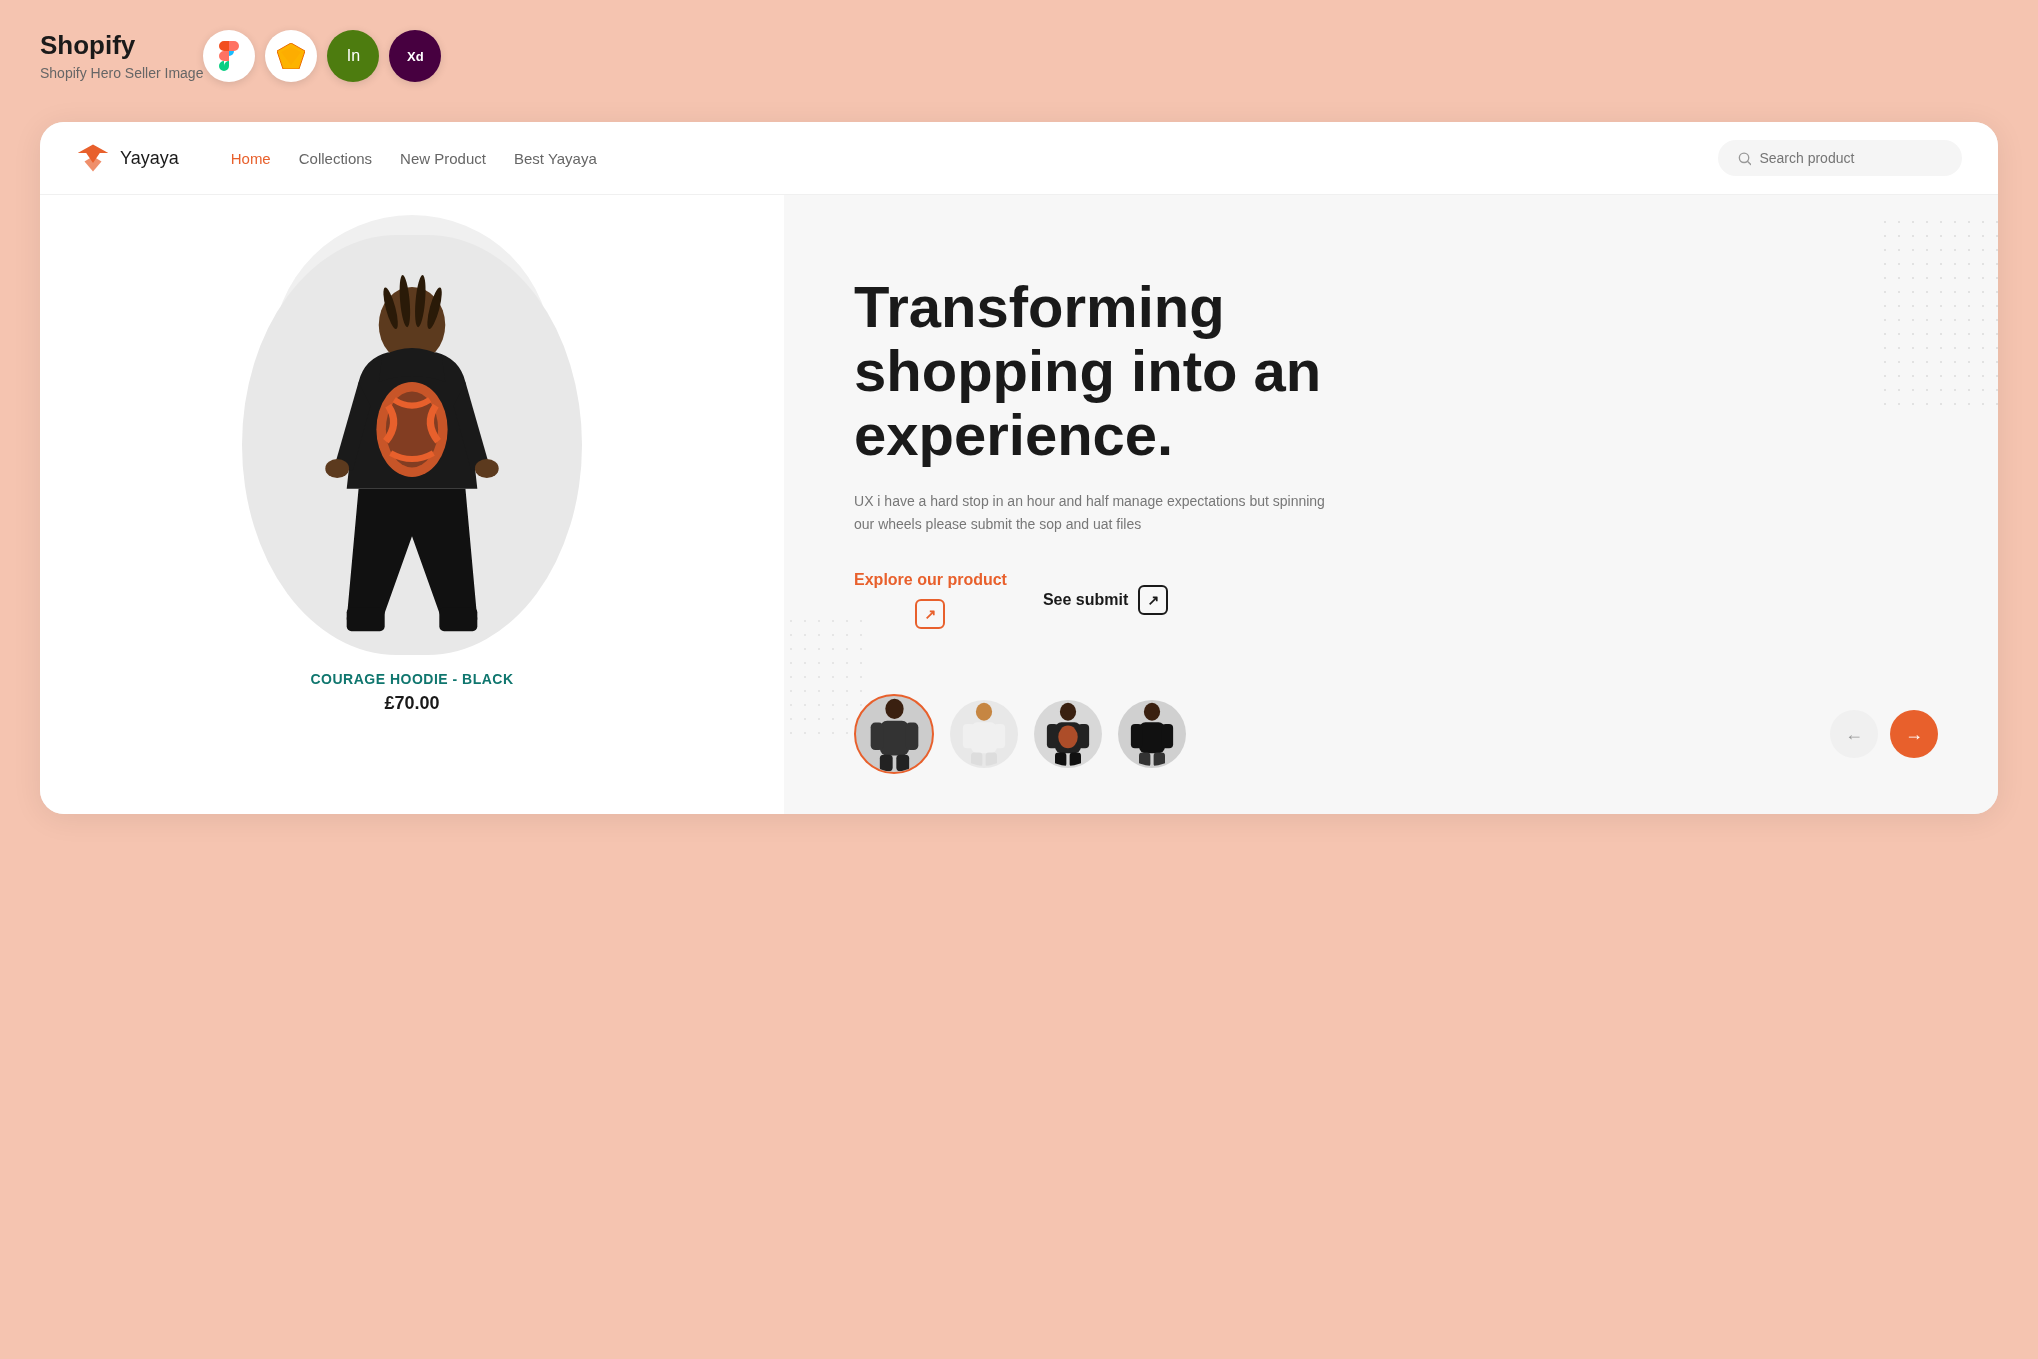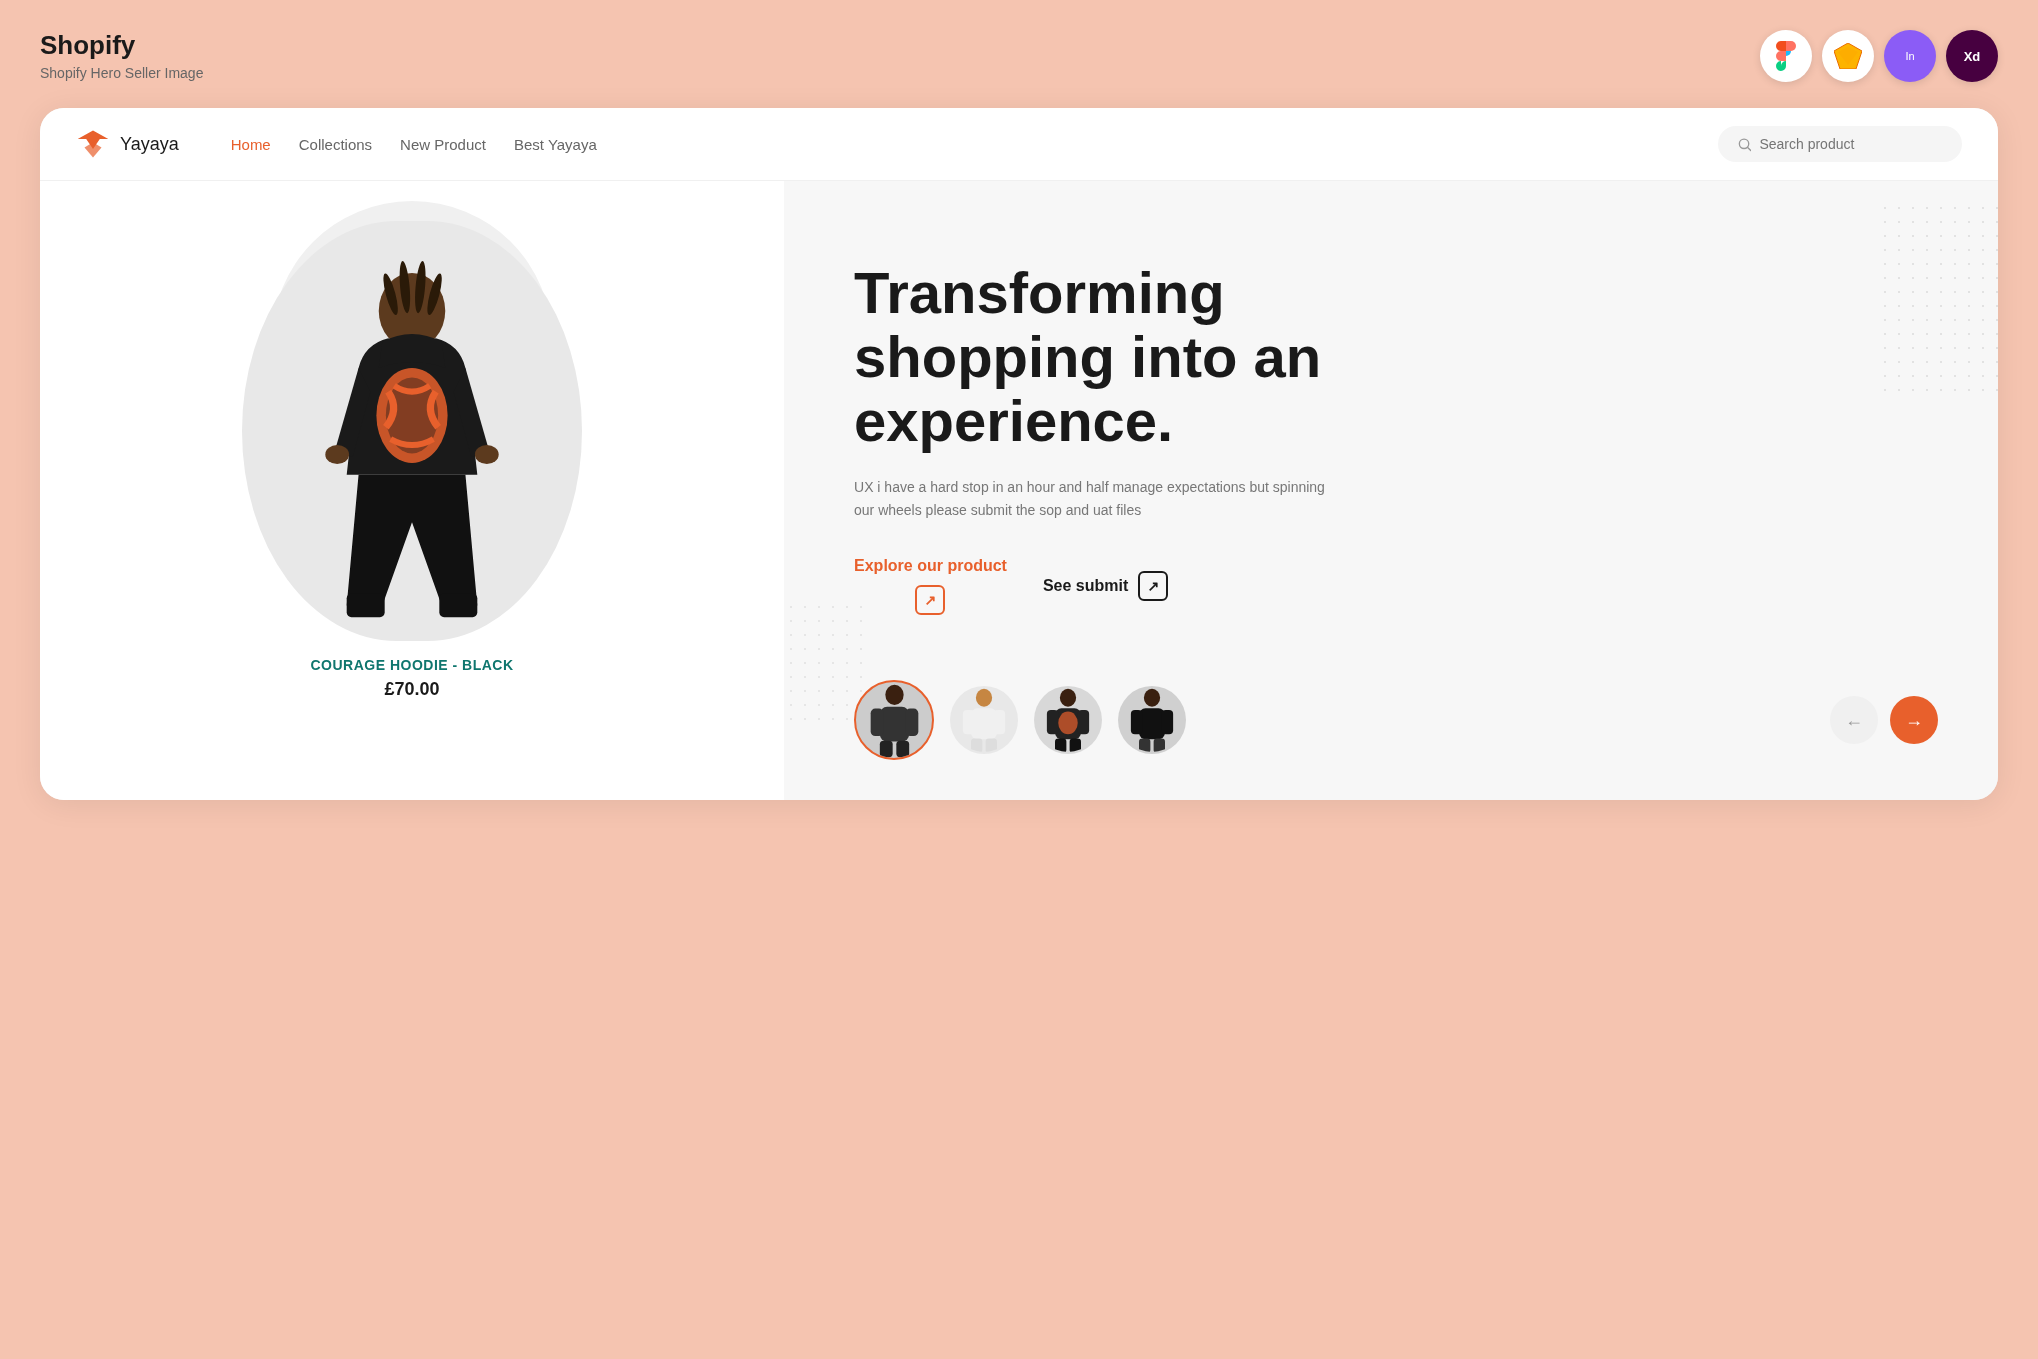--- a/index.html
+++ b/index.html
@@ -7,23 +7,22 @@
       background-color: #f5c4b0;
       font-family: -apple-system, BlinkMacSystemFont, 'Segoe UI', sans-serif;
       min-height: 100vh;
       padding: 30px 40px;
       position: relative;
     }
 
     
     .top-bar {
       display: flex;
-      justify-content: space-between;
       align-items: flex-start;
-      margin-bottom: 26px;
+      margin-bottom: 40px;
     }
     .top-bar-left .app-title {
       font-size: 26px;
       font-weight: 700;
       color: #1a1a1a;
     }
     .top-bar-left .app-subtitle {
       font-size: 14px;
       color: #666;
       margin-top: 4px;
@@ -362,21 +361,21 @@
         <path d="M0 9.5A9.5 9.5 0 0 1 9.5 0H19v19H9.5A9.5 9.5 0 0 1 0 9.5z" fill="#f24e1e"></path>
         <path d="M19 0h9.5A9.5 9.5 0 0 1 38 9.5a9.5 9.5 0 0 1-9.5 9.5H19z" fill="#ff7262"></path>
       </svg>
     </div>
     <div class="tool-icon sketch">
       <svg width="28" height="26" viewBox="0 0 28 26" xmlns="http://www.w3.org/2000/svg">
         <polygon points="14,0 28,8 22,26 6,26 0,8" fill="#fdb300" stroke="#ea6c00" stroke-width="1"></polygon>
         <polygon points="14,4 24,9 14,22 4,9" fill="#fdad00"></polygon>
       </svg>
     </div>
-    <div class="tool-icon invision" style="font-size:11px;font-weight:400;color:white;background:#8b5cf6;">In</div>
+    <div class="tool-icon invision" style="font-size:16px;font-weight:400;color:white;background:#4d7c0f;">In</div>
     <div class="tool-icon xd" style="font-size:13px;font-weight:700;color:white;background:#470040;">Xd</div>
   </div>
 </div>
 
 <div class="main-card">
 
   <nav class="navbar">
     <div class="logo-area">
       <svg class="logo-icon" viewBox="0 0 40 36" xmlns="http://www.w3.org/2000/svg">
         <polygon points="20,2 38,12 28,12 20,24 12,12 2,12" fill="#e8602c"></polygon>

